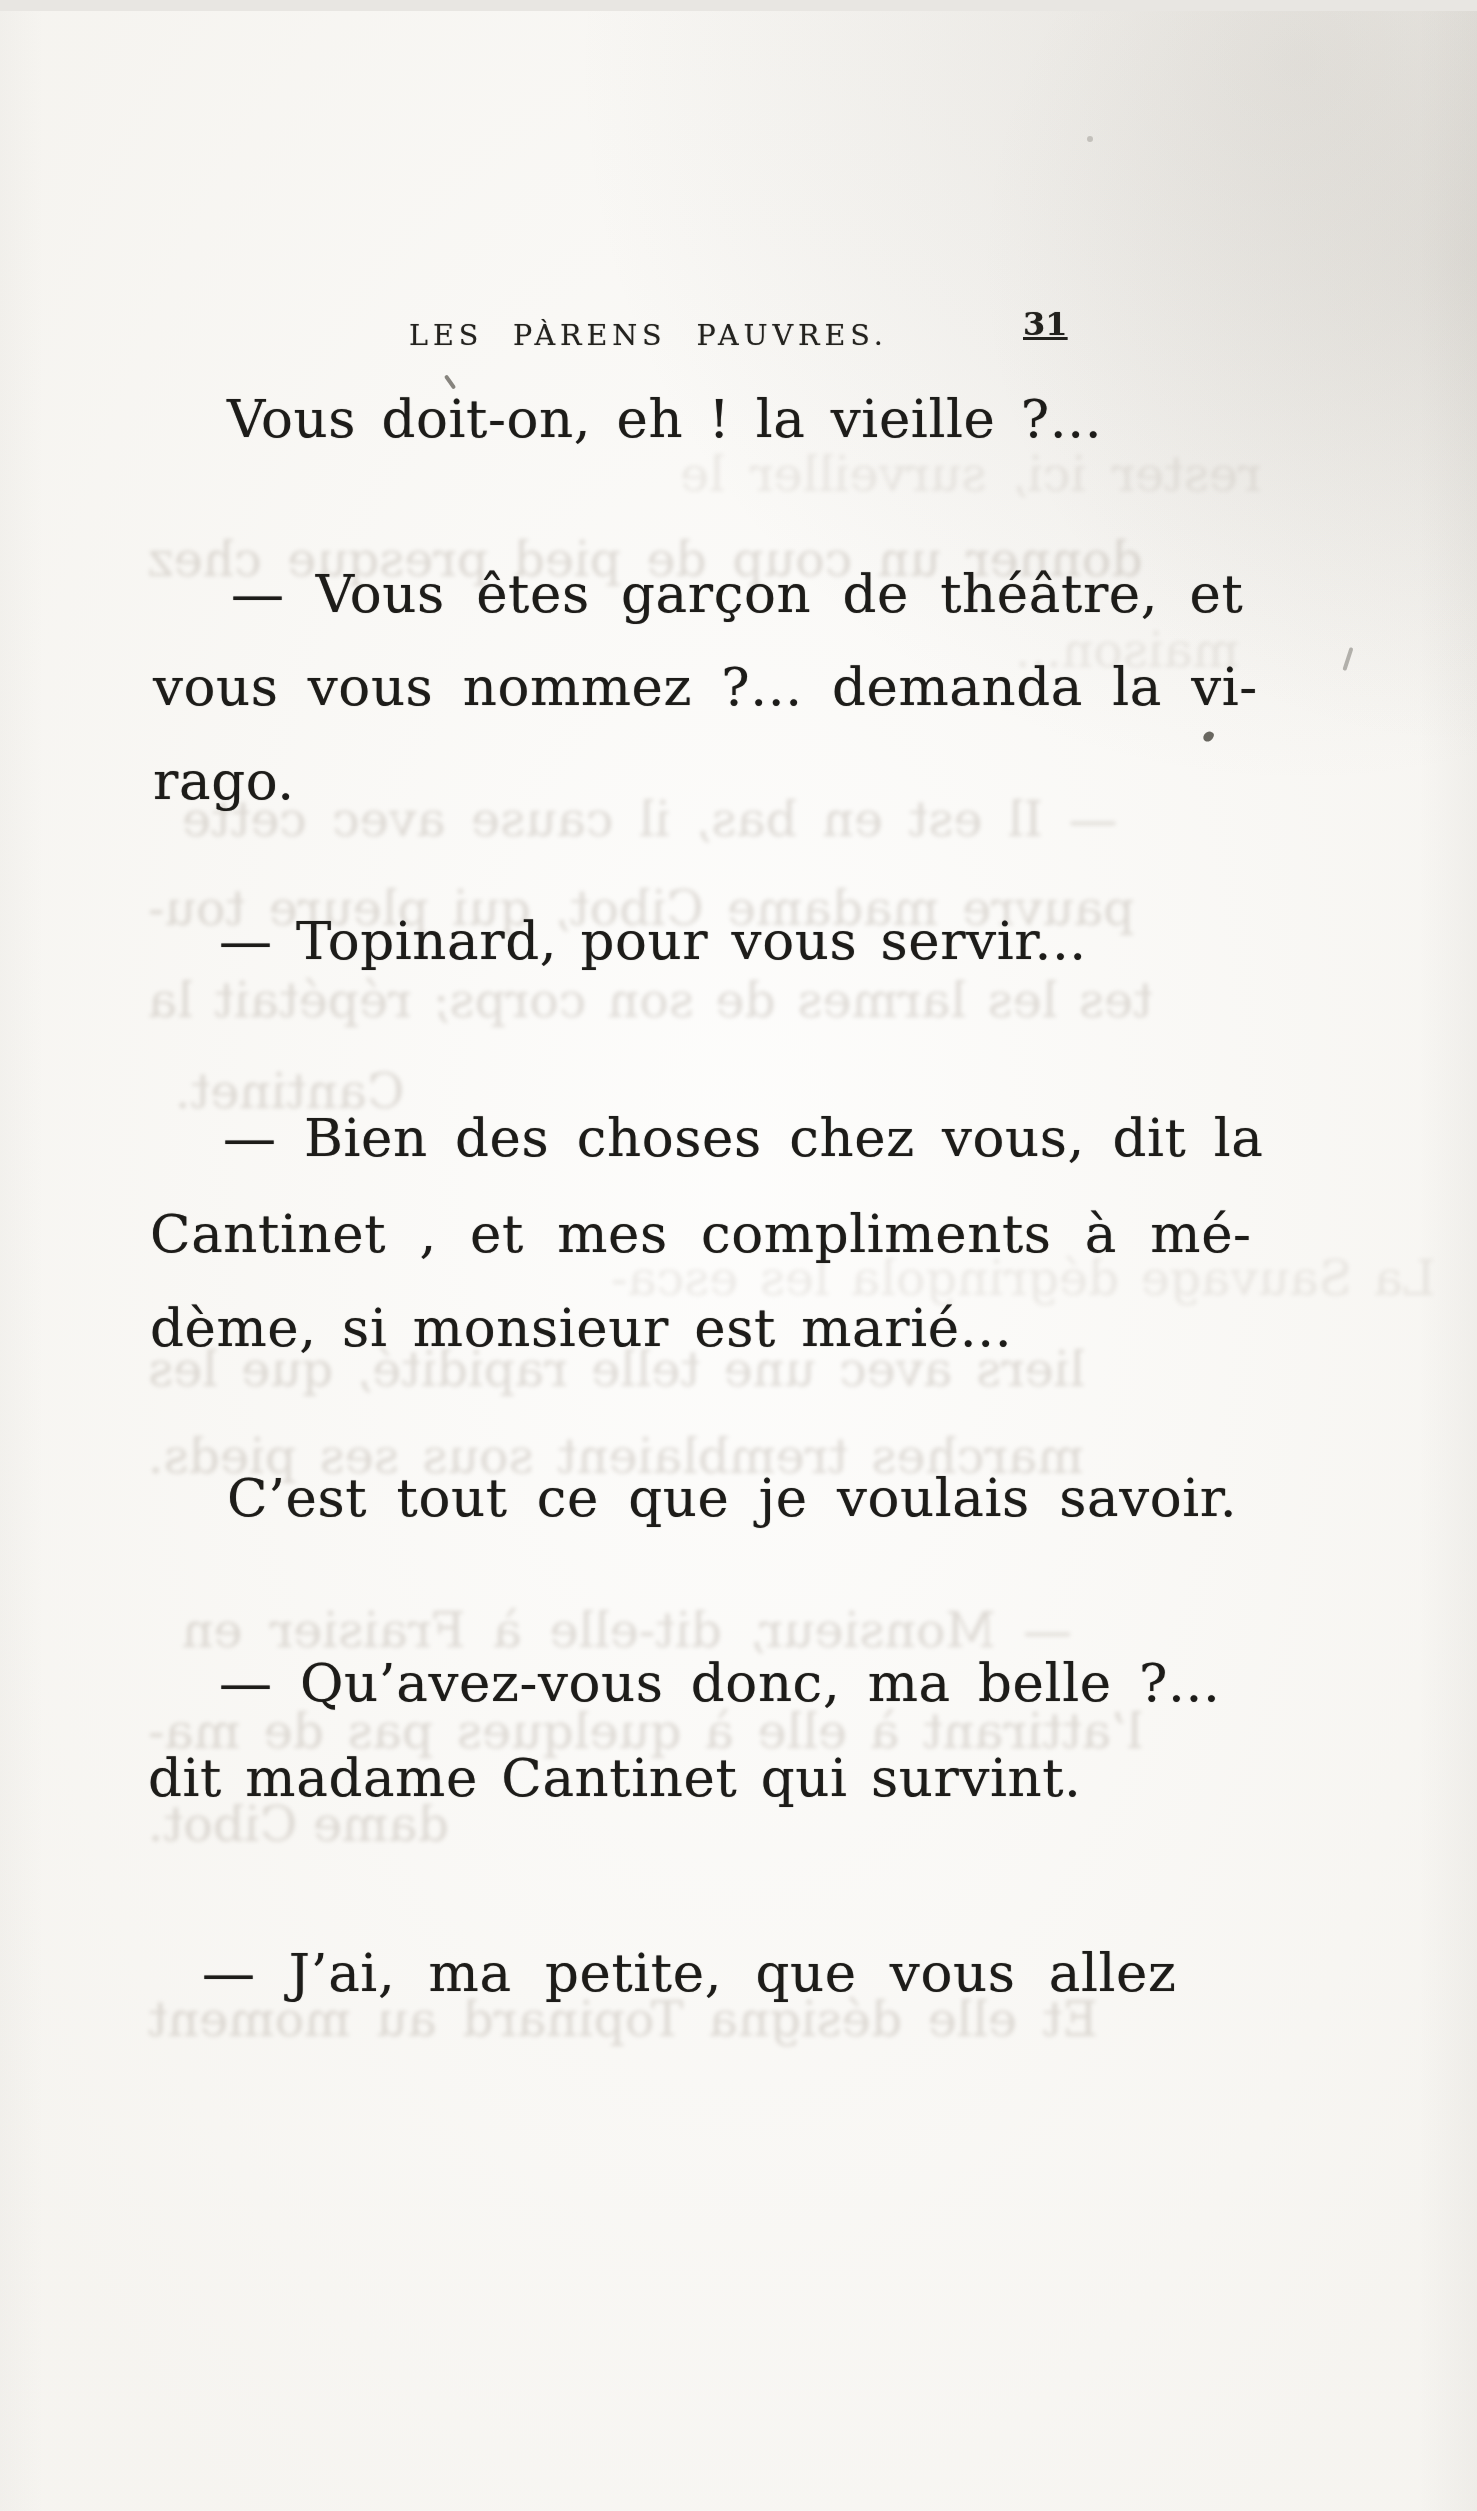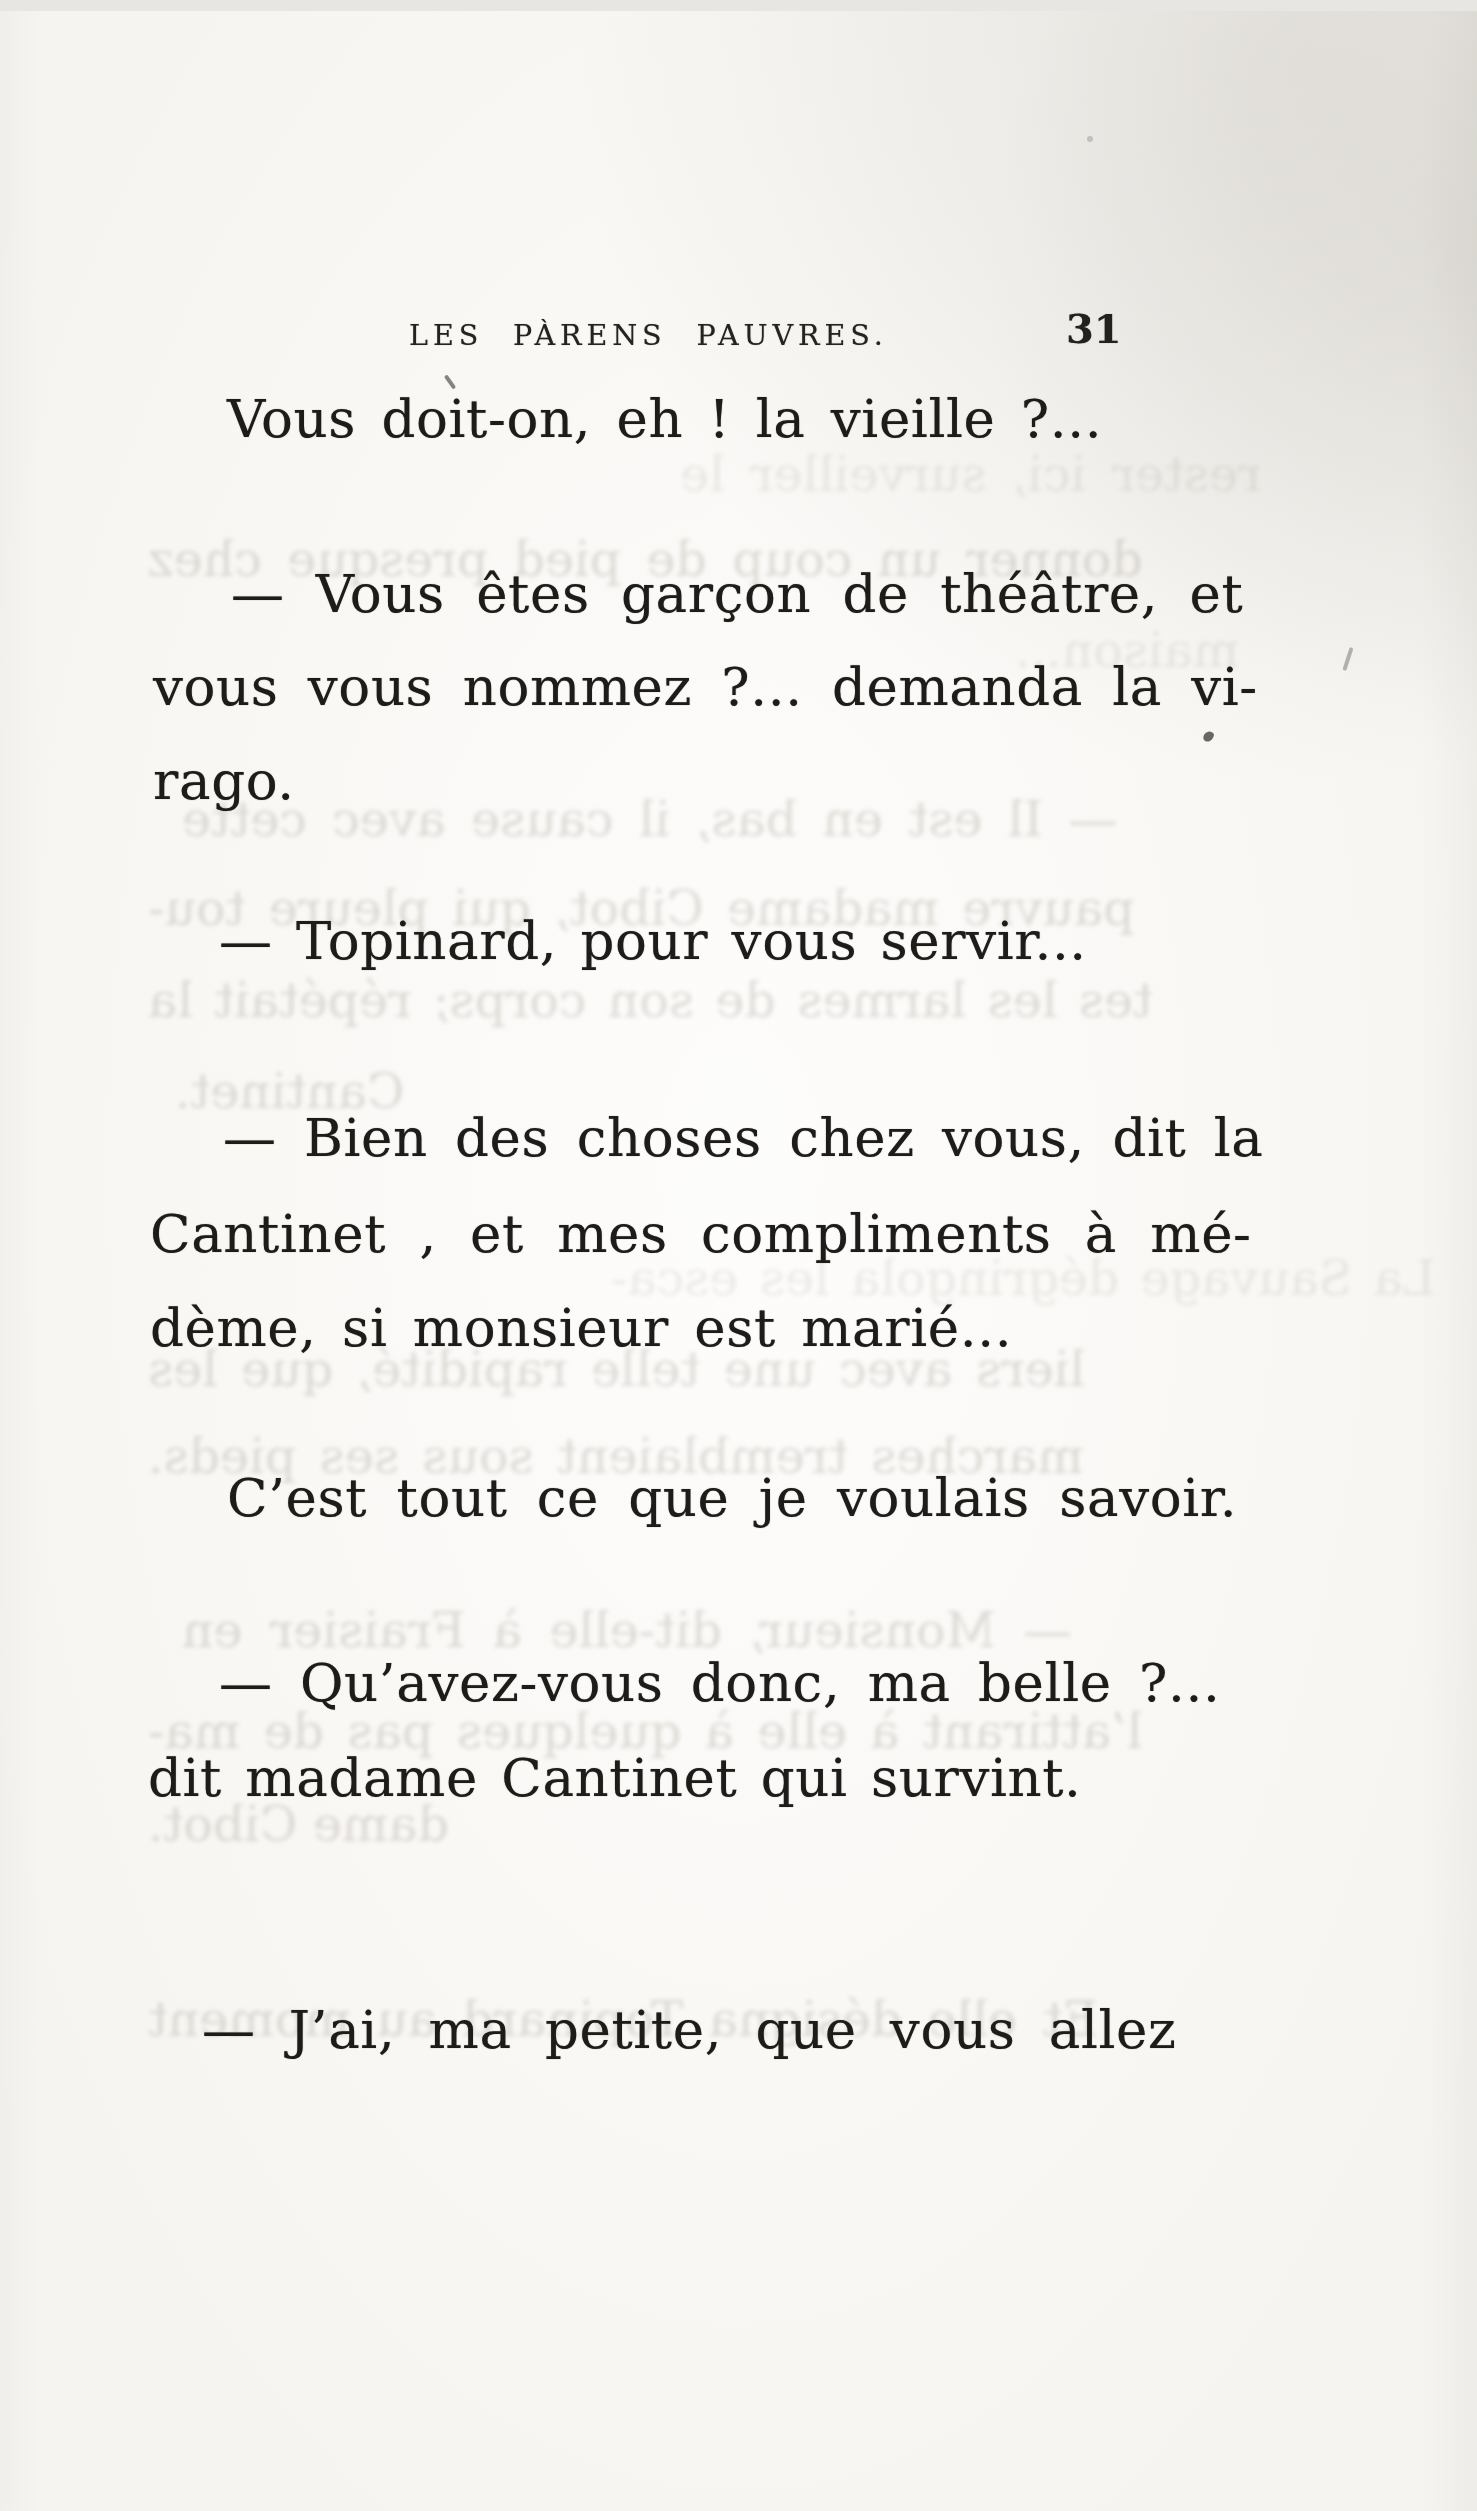--- a/index.html
+++ b/index.html
@@ -19,23 +19,24 @@
   }
   
   .running-head{
     position:absolute;left:409px;top:307px;
     font-size:28.6px;letter-spacing:4.9px;word-spacing:15.8px;
     color:#24231f;
     text-shadow:0 0 1px rgba(30,28,24,0.45);
     white-space:nowrap;
   }
   .folio{
-    position:absolute;left:1066px;top:294px;
-    font-size:40px;font-weight:bold;color:#22211d;
+    position:absolute;left:1023px;top:294px;
+    font-size:32px;font-weight:bold;color:#22211d;
     text-shadow:0 0 1px rgba(30,28,24,0.45);
+    text-decoration:underline;
   }
   
   .body-line{
     position:absolute;
     font-size:53px;
     letter-spacing:0.6px;
     color:#1d1c19;
     white-space:nowrap;
     text-shadow:0 0 1px rgba(25,23,20,0.55);
   }
@@ -88,21 +89,21 @@
       <div class="body-line" style="left: 231px; top: 552px; word-spacing: 13.8px; color: rgb(29, 28, 25);">— Vous êtes garçon de théâtre, et</div>
       <div class="body-line" style="left: 153px; top: 645px; word-spacing: 11.8px; color: rgb(29, 28, 25);">vous vous nommez ?... demanda la vi-</div>
       <div class="body-line" style="left: 153px; top: 739px; color: rgb(29, 28, 25); text-align: right;">rago.</div>
       <div class="body-line" style="left: 219px; top: 899px; word-spacing: 5.9px; color: rgb(29, 28, 25);">— Topinard, pour vous servir...</div>
       <div class="body-line" style="left: 223px; top: 1096px; word-spacing: 9.9px; color: rgb(29, 28, 25);">— Bien des choses chez vous, dit la</div>
       <div class="body-line" style="left: 150px; top: 1192px; word-spacing: 15.8px; color: rgb(29, 28, 25);">Cantinet , et mes compliments à mé-</div>
       <div class="body-line" style="left: 150px; top: 1286px; word-spacing: 7.9px; color: rgb(29, 28, 25);">dème, si monsieur est marié...</div>
       <div class="body-line" style="left: 227px; top: 1456px; word-spacing: 11.8px; color: rgb(29, 28, 25); text-align: right;">C’est tout ce que je voulais savoir.</div>
       <div class="body-line" style="left: 219px; top: 1641px; word-spacing: 9.9px; color: rgb(29, 28, 25);">— Qu’avez-vous donc, ma belle ?...</div>
       <div class="body-line" style="left: 148px; top: 1736px; word-spacing: 5.9px; color: rgb(29, 28, 25);">dit madame Cantinet qui survint.</div>
-      <div class="body-line" style="left: 202px; top: 1988px; word-spacing: 15.8px; color: rgb(29, 28, 25); text-align: right;">— J’ai, ma petite, que vous allez</div>
+      <div class="body-line" style="left: 202px; top: 1931px; word-spacing: 15.8px; color: rgb(29, 28, 25); text-align: right;">— J’ai, ma petite, que vous allez</div>
     </div>
 
   <div class="artifact" id="artifact-speck-1"></div>
   <div class="artifact" id="artifact-mark-1"></div>
   <div class="artifact" id="artifact-tick-1"></div>
   <div class="artifact" id="artifact-speck-2"></div>
 
 </div>
 
 

